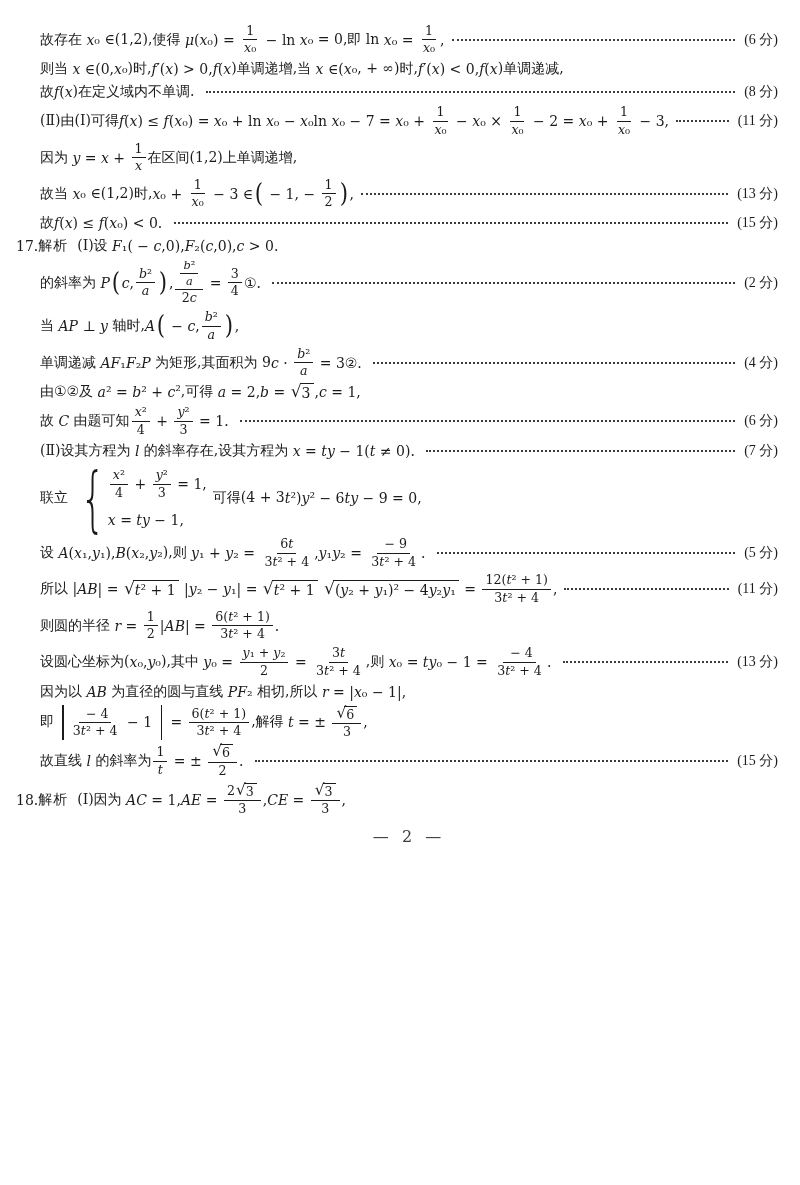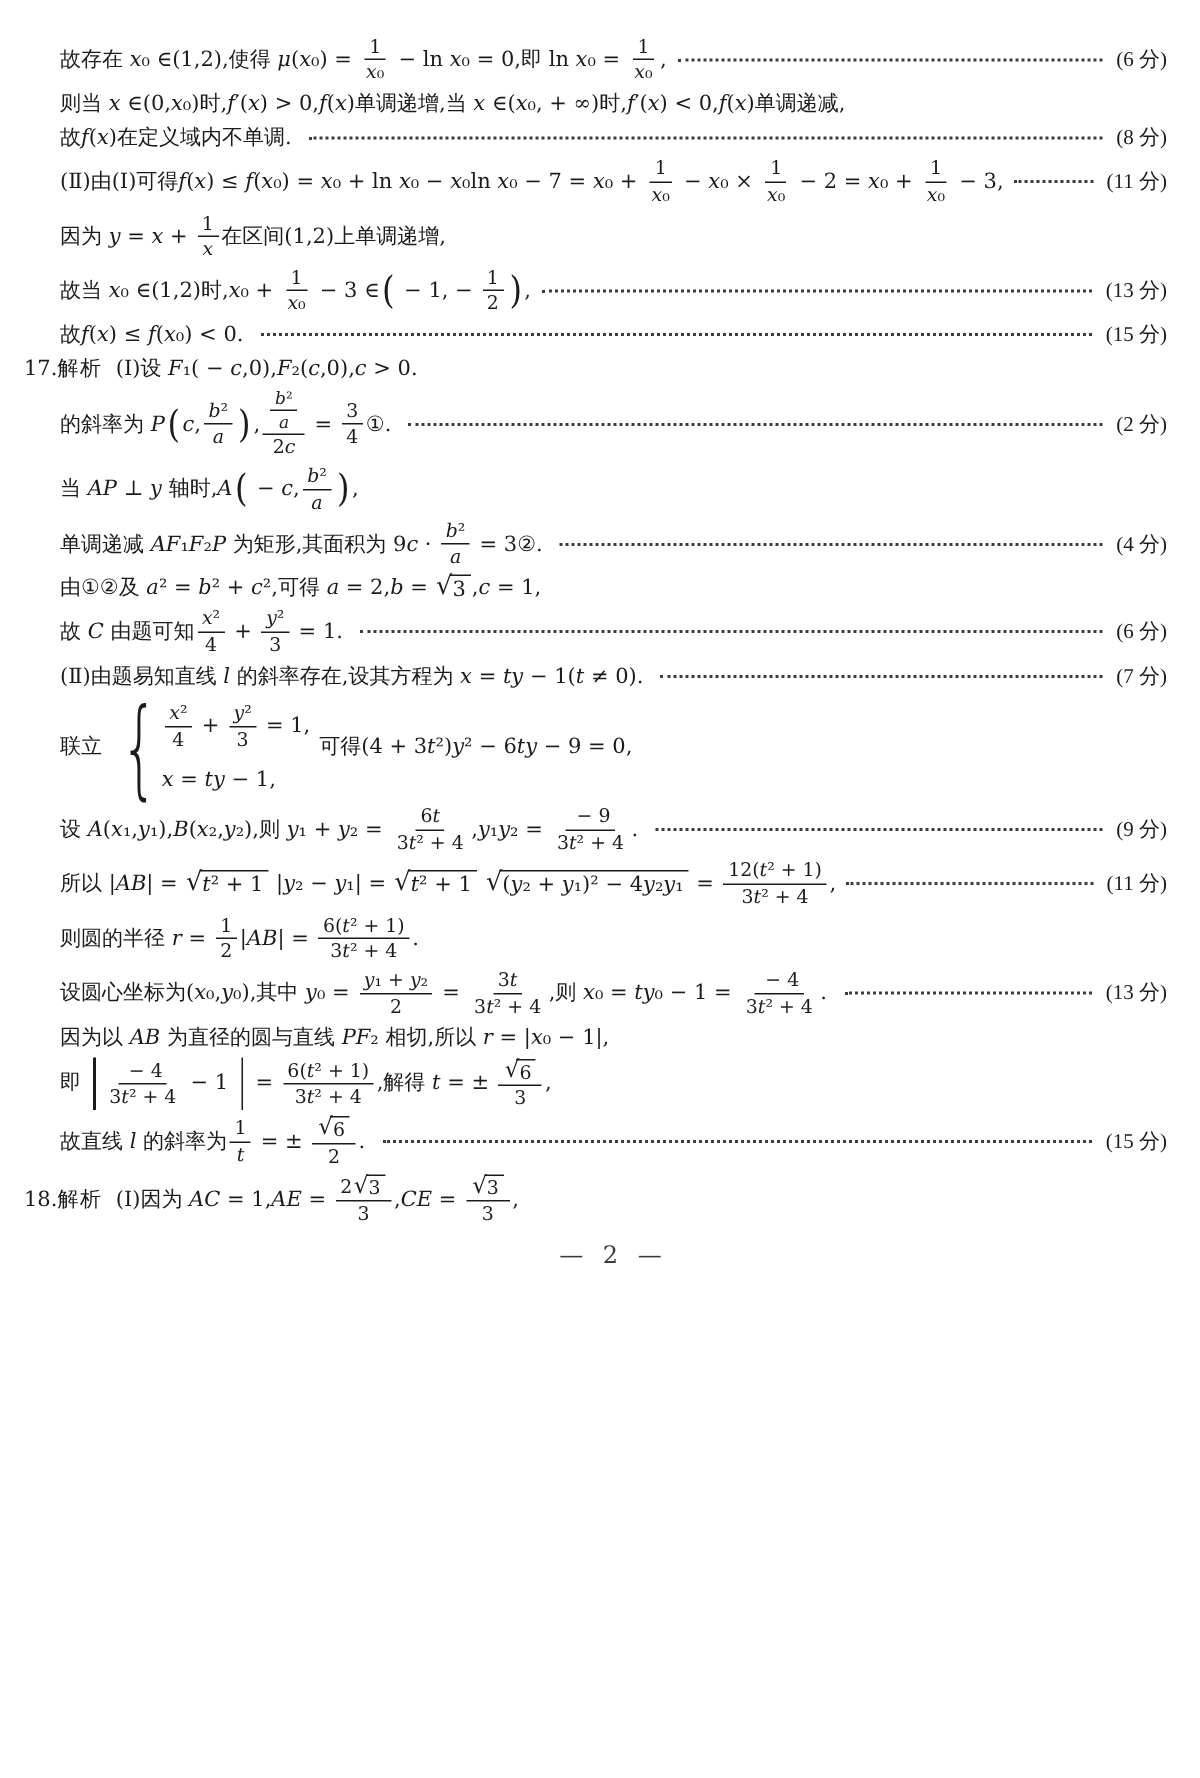--- a/index.html
+++ b/index.html
@@ -427,21 +427,21 @@
               <span class="rm">3</span>
             </span>
           </span>
           <span class="rm"> = 1. </span>
         </span>
         <span class="leader"></span>
         <span class="score">(6 分)</span>
       </div>
       <div class="line">
         <span class="content">
-          <span class="rm">(Ⅱ)由题易知直线 </span>
+          <span class="rm">(Ⅱ)设其方程为 </span>
           <span class="it">l</span>
           <span class="rm"> 的斜率存在,设其方程为 </span>
           <span class="it">x</span>
           <span class="rm"> = </span>
           <span class="it">ty</span>
           <span class="rm"> − 1(</span>
           <span class="it">t</span>
           <span class="rm"> ≠ 0). </span>
         </span>
         <span class="leader"></span>
@@ -533,21 +533,21 @@
             </span>
             <span class="d">
               <span class="rm">3</span>
               <span class="it">t</span>
               <span class="rm">² + 4</span>
             </span>
           </span>
           <span class="rm">. </span>
         </span>
         <span class="leader"></span>
-        <span class="score">(9 分)</span>
+        <span class="score">(5 分)</span>
       </div>
       <div class="line">
         <span class="content">
           <span class="rm">所以 |</span>
           <span class="it">AB</span>
           <span class="rm">| = </span>
           <span class="sq">
             <span class="rad">√</span>
             <span class="sqb"><span class="it">t</span><span class="rm">² + 1</span></span>
           </span>

